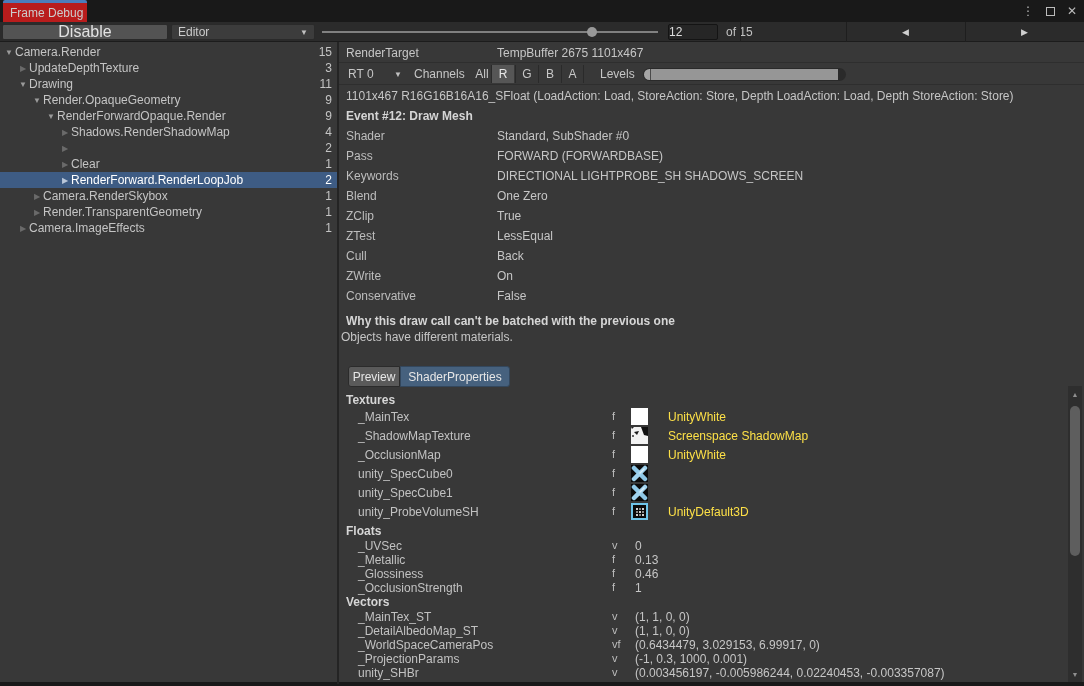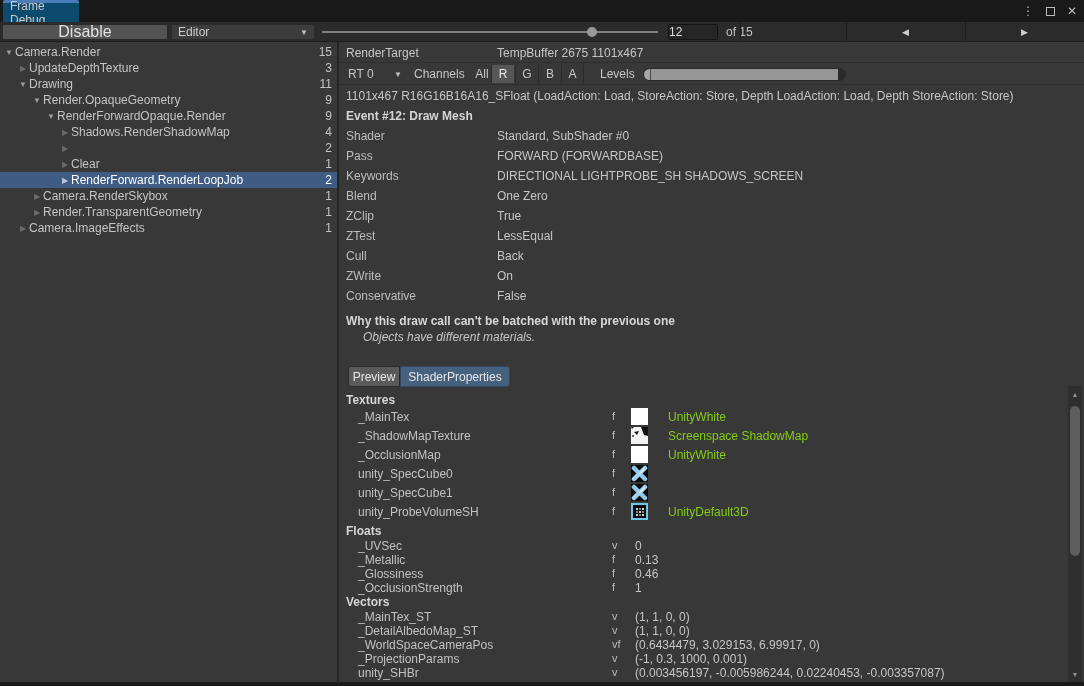--- a/index.html
+++ b/index.html
@@ -3,21 +3,21 @@
 <meta charset="utf-8">
 <style>
   * { margin:0; padding:0; box-sizing:border-box; }
   html,body { width:1084px; height:686px; background:#191919; }
   body { font-family:"Liberation Sans", sans-serif; font-size:12px; color:#c6c6c6; overflow:hidden; }
 
   .window { position:relative; width:1084px; height:686px; background:#191919; }
 
   
   .titlebar { position:relative; height:22px; background:#191919; }
-  .doc-tab { position:absolute; left:3px; top:0; width:76px; height:22px; background:#0c4a6e;
+  .doc-tab { position:absolute; left:3px; top:0; width:84px; height:22px; background:#b91c1c;
              border-top:3px solid #4c7dbb; display:flex; align-items:center; padding-left:7px;
              color:#cccccc; border-radius:2px 2px 0 0; }
   .win-controls { position:absolute; right:4px; top:0; height:22px; display:flex; align-items:center; gap:6px; color:#bbbbbb; }
   .win-btn { width:16px; height:16px; display:flex; align-items:center; justify-content:center; font-size:12px; cursor:default; }
   .maximize-glyph { width:9px; height:9px; border:1.5px solid #bbbbbb; display:inline-block; }
 
   
   .toolbar { position:relative; height:20px; background:#2b2b2b; border-bottom:1px solid #1c1c1c; }
   .btn-disable { position:absolute; left:2px; top:2px; width:166px; height:16px; background:#535353;
                  border:1px solid #2a2a2a; border-radius:2px; color:#e2e2e2; font-size:16px;
@@ -84,39 +84,39 @@
   .event-title { position:relative; height:20px; }
   .event-title span { position:absolute; left:7px; top:3px; font-weight:bold; color:#d6d6d6; }
 
   .prow { position:relative; height:20px; }
   .prow span { top:3px; }
   .prow .lblcol { color:#bdbdbd; }
 
   .batch-title { position:relative; height:16px; margin-top:8px; }
   .batch-title span { position:absolute; left:7px; font-weight:bold; color:#d6d6d6; }
   .batch-reason { position:relative; height:16px; }
-  .batch-reason span { position:absolute; left:24px;font-style:italic; }
+  .batch-reason span { position:absolute; left:2px; }
 
   .ptabs { position:relative; height:21px; margin-top:20px; }
   .ptab { position:absolute; top:0; height:21px; border:1px solid #2b2b2b; color:#e6e6e6; font-size:12px;
           display:flex; align-items:center; justify-content:center; font-family:inherit; background:#5a5a5a; }
   .ptab.preview { left:9px; width:52px; border-radius:3px 0 0 3px; }
   .ptab.shaderprops { left:61px; width:110px; border-radius:0 3px 3px 0; background:#46617e; border-color:#33475d; }
 
   .sec-title { position:relative; }
   .sec-title span { position:absolute; left:7px; font-weight:bold; color:#d6d6d6; }
   .sec-textures { height:15px; margin-top:6px; }
   .sec-floats { height:17px; }  .sec-floats span { top:2px; }
   .sec-vectors { height:15px; }
 
   .txrow { position:relative; height:19px; }
   .txrow .name { position:absolute; left:19px; top:2px; color:#c2c2c2; }
   .txrow .type { position:absolute; left:273px; top:2px; font-size:11px; color:#bdbdbd; }
   .txrow .thumb { position:absolute; left:292px; top:0; width:17px; height:17px; }
-  .txrow .tval { position:absolute; left:329px; top:2px; color:#84cc16; }
+  .txrow .tval { position:absolute; left:329px; top:2px; color:#fde047; }
 
   .frow { position:relative; height:14px; }
   .frow .name { position:absolute; left:19px; top:0; color:#c2c2c2; }
   .frow .type { position:absolute; left:273px; top:0; font-size:11px; color:#bdbdbd; }
   .frow .fval { position:absolute; left:296px; top:0; color:#c6c6c6; white-space:nowrap; }
 
   
   .scrollbar { position:absolute; left:1068px; top:344px; width:14px; height:296px; background:#2e2e2e; }
   .sb-arrow { position:absolute; left:0; width:14px; height:12px; color:#8f8f8f; font-size:7px;
               display:flex; align-items:center; justify-content:center; }

